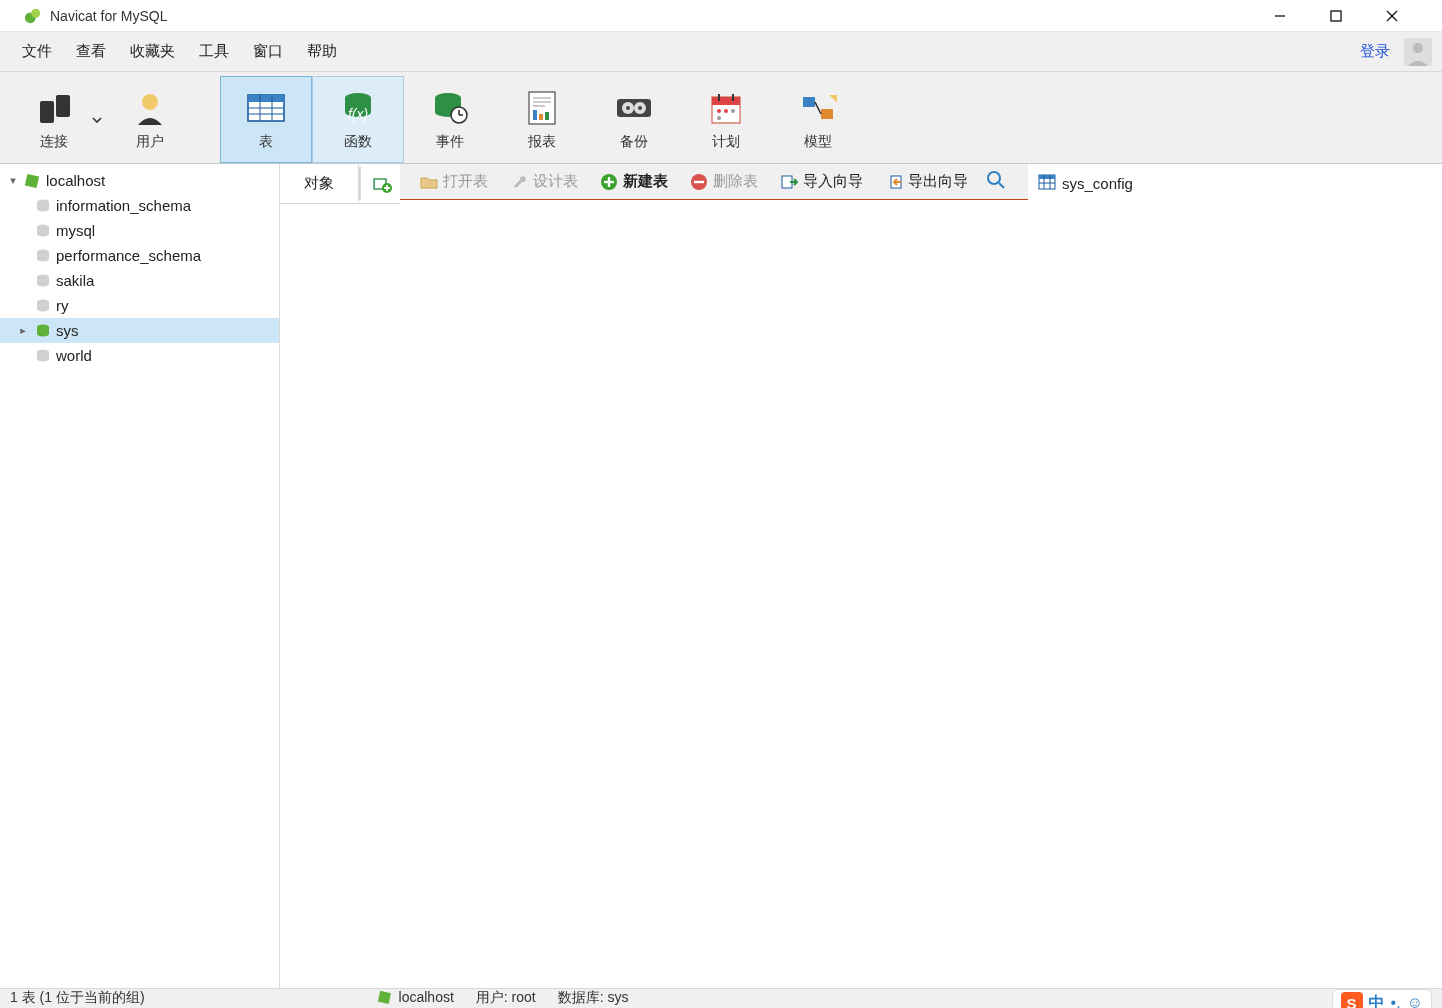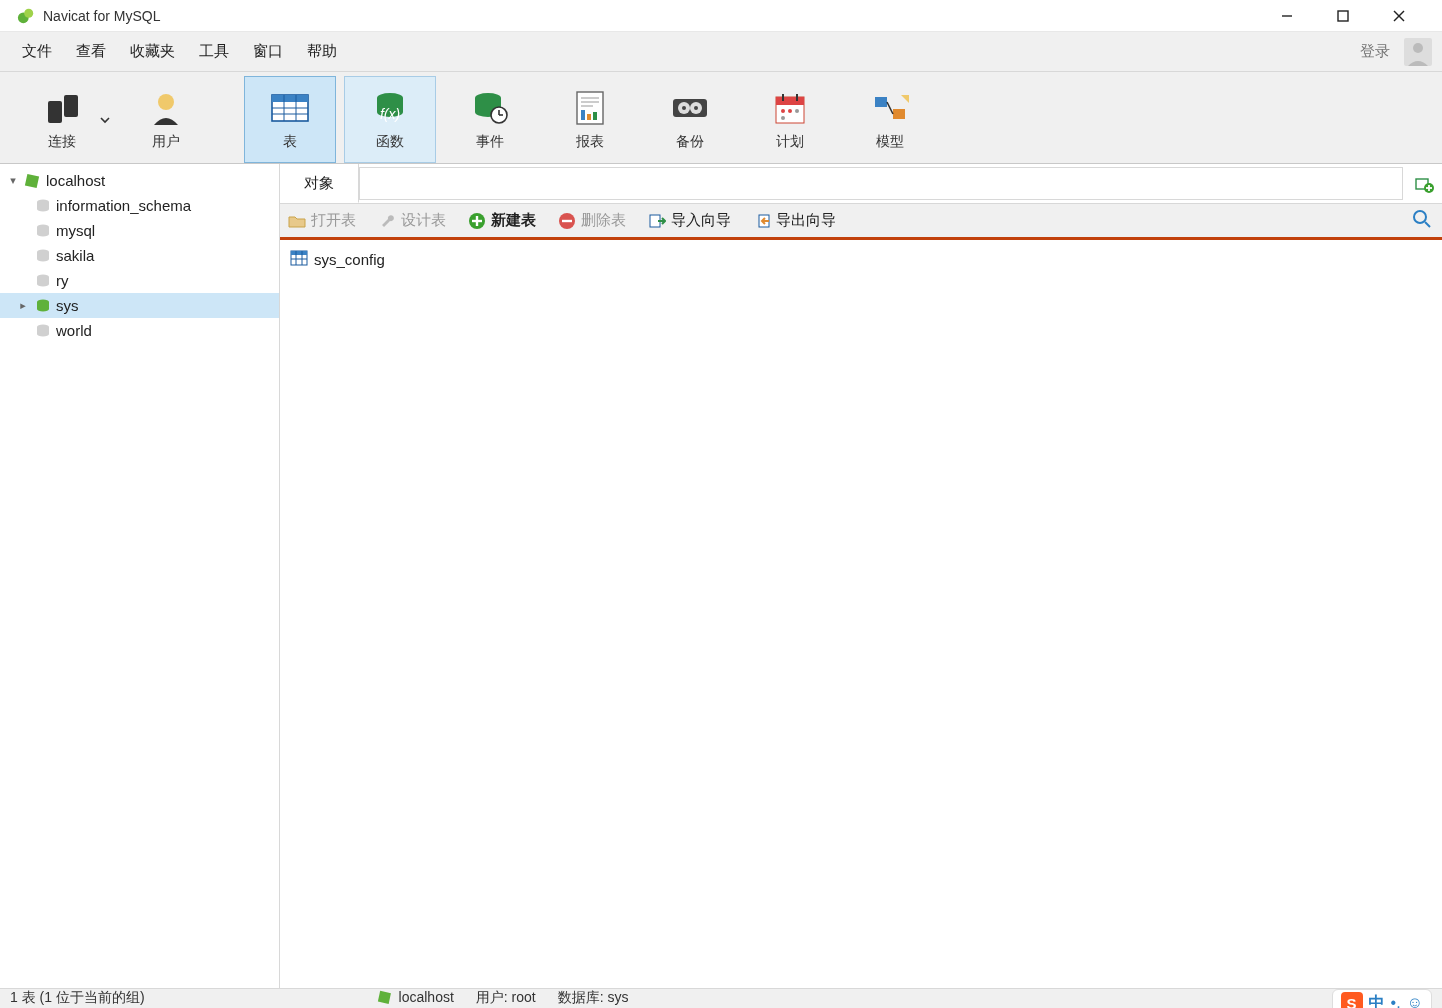--- a/index.html
+++ b/index.html
@@ -1,54 +1,54 @@
 <!DOCTYPE html>
 <html><head>
 <meta charset="utf-8">
 <style>
 * { box-sizing: border-box; margin: 0; padding: 0; font-family: "Microsoft YaHei", "Segoe UI", sans-serif; }
 body { width: 1442px; height: 1008px; background: #fff; overflow: hidden; font-size: 14px; color: #222; }
 
-.titlebar { height: 32px; background: #fff; display: flex; align-items: center; padding: 0 17px; border-bottom: 1px solid #e8e8e8; }
+.titlebar { height: 32px; background: #fff; display: flex; align-items: center; padding: 0 24px; border-bottom: 1px solid #e8e8e8; }
 .titlebar .app-icon { width: 18px; height: 18px; margin-right: 8px; }
 .titlebar .title { flex: 1; font-size: 14px; color: #333; }
 .titlebar .win-controls { display: flex; gap: 28px; padding-right: 12px; }
 .titlebar .win-btn { width: 28px; height: 28px; display: flex; align-items: center; justify-content: center; cursor: pointer; }
 
 .menubar { height: 40px; background: #f0f0f0; display: flex; align-items: center; padding: 0 10px; border-bottom: 1px solid #d8d8d8; }
 .menubar .menu-item { padding: 6px 12px; font-size: 15px; color: #222; cursor: pointer; }
 .menubar .spacer { flex: 1; }
-.menubar .login { padding: 6px 10px; font-size: 15px; color: #737373; cursor: pointer; }
+.menubar .login { padding: 6px 10px; font-size: 15px; color: #1d4ed8; cursor: pointer; }
 .menubar .avatar { width: 28px; height: 28px; background: #ddd; border-radius: 2px; margin-left: 4px; }
 
 .toolbar { height: 92px; background: #f0f0f0; display: flex; align-items: stretch; padding: 4px 8px 0 8px; border-bottom: 1px solid #c8c8c8; gap: 0; }
-.toolbar .tool-btn { width: 92px; display: flex; flex-direction: column; align-items: center; justify-content: center; gap: 6px; cursor: pointer; border: 1px solid transparent; padding: 6px 0; margin-left: 8px; }
+.toolbar .tool-btn { width: 92px; display: flex; flex-direction: column; align-items: center; justify-content: center; gap: 6px; cursor: pointer; border: 1px solid transparent; padding: 6px 0; }
 .toolbar .tool-btn.active { background: #cde6f7; border: 1px solid #7fb5db; }
 .toolbar .tool-btn.active2 { background: #dcedf8; border: 1px solid #a8cce6; }
 .toolbar .tool-btn .icon-wrap { width: 44px; height: 38px; display: flex; align-items: center; justify-content: center; }
 .toolbar .tool-btn .label { font-size: 14px; color: #333; }
 .toolbar .dropdown-arrow { align-self: center; margin: 0 2px 0 -8px; }
 .toolbar .gap { width: 24px; }
 
 .body-area { display: flex; height: calc(100% - 32px - 34px - 92px - 26px); }
 .sidebar { width: 280px; border-right: 1px solid #d8d8d8; background: #fff; overflow: auto; padding-top: 4px; }
 .tree-row { display: flex; align-items: center; height: 25px; padding-left: 6px; cursor: pointer; gap: 4px; font-size: 15px; }
 .tree-row.selected { background: #cde6f7; }
 .tree-row .expander { width: 14px; text-align: center; color: #666; font-size: 11px; }
 .tree-row .db-icon { width: 18px; height: 18px; display: inline-flex; align-items: center; justify-content: center; }
 .tree-child { padding-left: 34px; }
 
-.main { flex: 1; display: flex; flex-direction: column; }
+.main { flex: 1; display: flex; flex-direction: row; }
 .tabbar { height: 40px; display: flex; align-items: stretch; background: #fff; border-bottom: 1px solid #d8d8d8; }
 .tabbar .tab { padding: 8px 24px; font-size: 15px; border-right: 1px solid #d8d8d8; border-bottom: 1px solid #d8d8d8; background: #f7f7f7; display: flex; align-items: center; cursor: pointer; }
 .tabbar .tab.active { background: #fff; border-bottom: 1px solid #fff; }
 .tabbar .empty-tab { flex: 1; border: 1px solid #d8d8d8; margin: 3px 3px 3px 0; background: #fff; }
 .tabbar .add-tab { width: 36px; display: flex; align-items: center; justify-content: center; cursor: pointer; }
 
-.action-bar { height: 36px; background: #f0f0f0; border-bottom: 3px solid #c2410c; display: flex; align-items: center; padding: 0 4px; gap: 14px; }
+.action-bar { height: 36px; background: #f0f0f0; border-bottom: 1px solid #c2410c; display: flex; align-items: center; padding: 0 16px; gap: 14px; }
 .action-bar .act { display: flex; align-items: center; gap: 5px; font-size: 15px; cursor: pointer; padding: 3px 4px; }
 .action-bar .act.disabled { color: #999; }
 .action-bar .act .ico { width: 18px; height: 18px; display: inline-flex; align-items: center; justify-content: center; }
 .action-bar .search-ico { margin-left: auto; margin-right: 6px; cursor: pointer; }
 
 .content { flex: 1; background: #fff; padding: 8px 10px; overflow: auto; }
 .obj-row { display: flex; align-items: center; gap: 6px; height: 22px; font-size: 15px; cursor: pointer; }
 
 .statusbar { height: 26px; background: #f0f0f0; border-top: 1px solid #d8d8d8; display: flex; align-items: flex-start; padding: 0 10px; font-size: 14px; color: #333; gap: 6px; }
 .statusbar .host-icon { width: 16px; height: 16px; }
@@ -240,20 +240,29 @@
           <span>information_schema</span>
         </div>
         <div class="tree-row tree-child">
           <span class="db-icon">
             <svg width="16" height="16">
               <ellipse cx="8" cy="4" rx="6" ry="2.4" fill="#d0d0d0"></ellipse>
               <path d="M2 4 v7 a6 2.4 0 0 0 12 0 V4" fill="#d0d0d0"></path>
             </svg>
           </span>
           <span>mysql</span>
+        </div>
+        <div class="tree-row tree-child">
+          <span class="db-icon">
+            <svg width="16" height="16">
+              <ellipse cx="8" cy="4" rx="6" ry="2.4" fill="#d0d0d0"></ellipse>
+              <path d="M2 4 v7 a6 2.4 0 0 0 12 0 V4" fill="#d0d0d0"></path>
+            </svg>
+          </span>
+          <span>performance_schema</span>
         </div>
         <div class="tree-row tree-child">
           <span class="db-icon">
             <svg width="16" height="16">
               <ellipse cx="8" cy="4" rx="6" ry="2.4" fill="#d0d0d0"></ellipse>
               <path d="M2 4 v7 a6 2.4 0 0 0 12 0 V4" fill="#d0d0d0"></path>
             </svg>
           </span>
           <span>sakila</span>
         </div>

